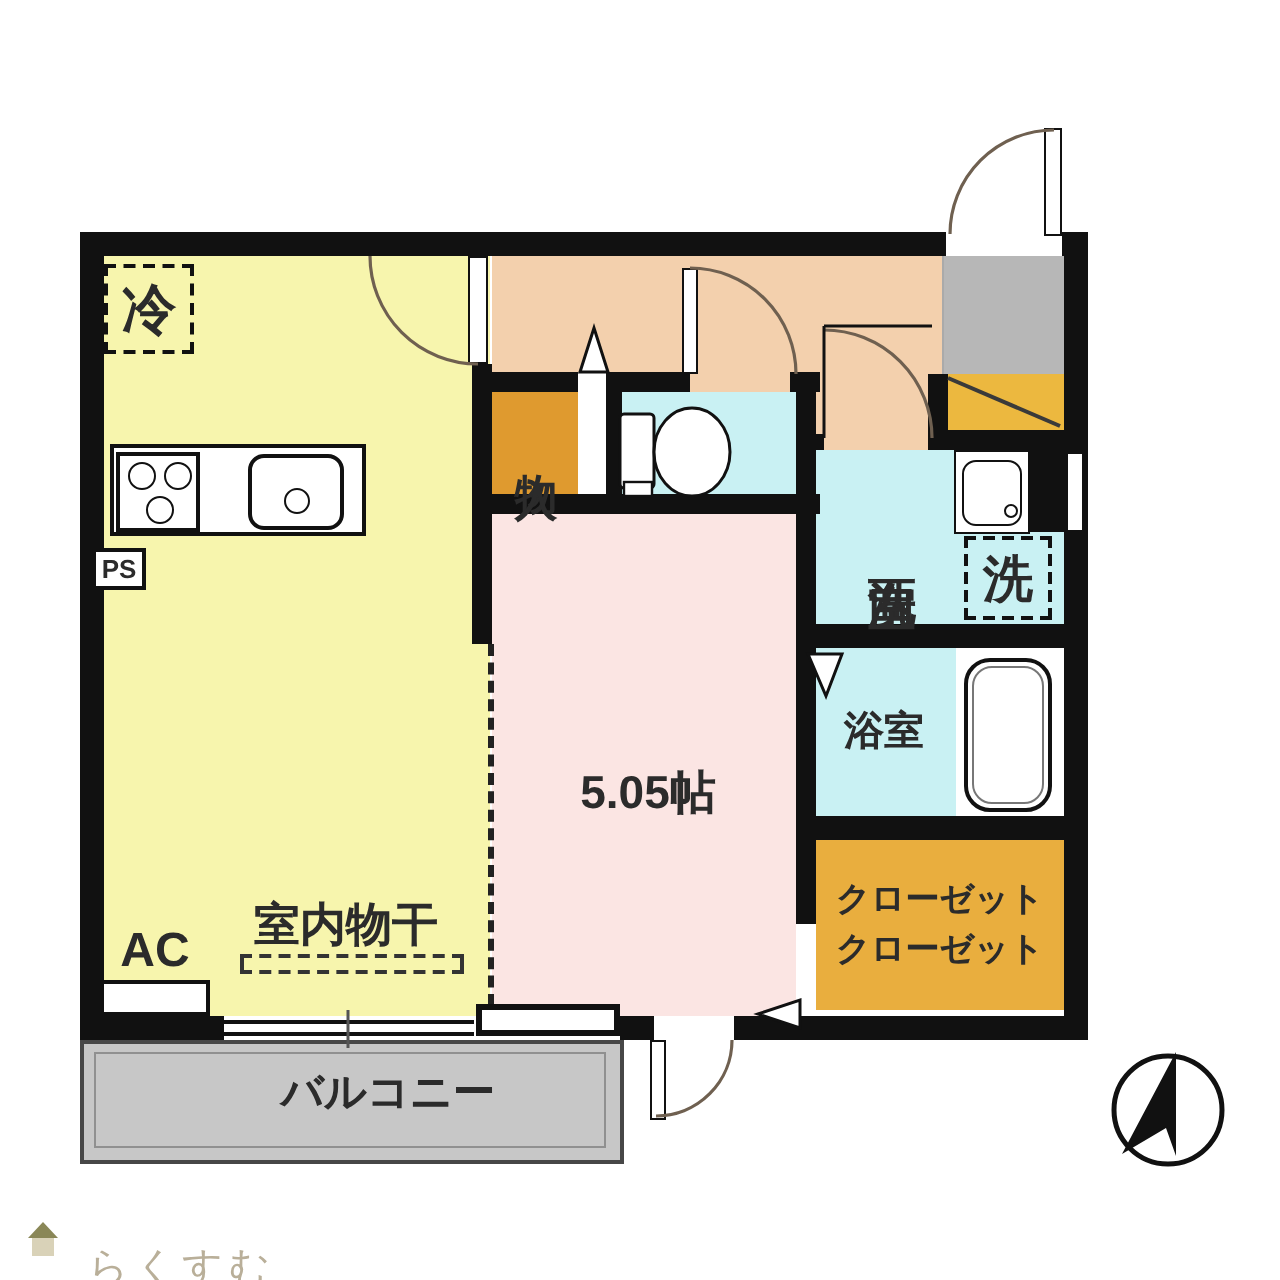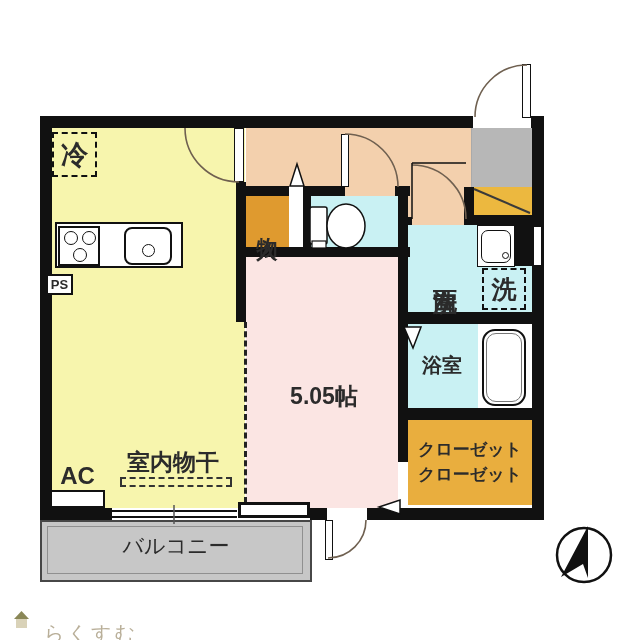--- a/index.html
+++ b/index.html
@@ -101,21 +101,21 @@
   <div class="lbl" style="left:110px;top:450px;width:126px;height:24px;font-size:23px;">室内物干</div>
   <div class="lbl" style="left:50px;top:463px;width:55px;height:25px;font-size:24px;">AC</div>
   <div class="lbl" style="left:46px;top:274px;width:27px;height:21px;font-size:13px;">PS</div>
   <div class="lbl vert" style="left:249px;top:197px;width:36px;height:50px;font-size:21px;">物入</div>
   <div class="lbl vert" style="left:427px;top:228px;width:36px;height:84px;font-size:24px;letter-spacing:0;">洗面室</div>
   <div class="lbl" style="left:482px;top:268px;width:44px;height:42px;font-size:25px;">洗</div>
   <div class="lbl" style="left:406px;top:351px;width:72px;height:28px;font-size:20px;">浴室</div>
   <div class="lbl" style="left:280px;top:383px;width:88px;height:26px;font-size:23px;">5.05帖</div>
   <div class="lbl" style="left:408px;top:437px;width:124px;height:24px;font-size:17px;">クローゼット</div>
   <div class="lbl" style="left:408px;top:462px;width:124px;height:24px;font-size:17px;">クローゼット</div>
-  <div class="lbl" style="left:116px;top:533px;width:120px;height:26px;font-size:21px;font-weight:normal;">バルコニー</div>
+  <div class="lbl" style="left:134px;top:533px;width:120px;height:26px;font-size:21px;font-weight:bold;">バルコニー</div>
 
   <div class="abs" style="left:14px;top:611px;width:15px;height:17px;">
     <svg width="15" height="17" viewBox="0 0 15 17">
         <polygon points="0,8 7.5,0 15,8" fill="#8a8757"></polygon>
         <rect x="2" y="8" width="11" height="9" fill="#d9d2b8"></rect>
       </svg>
   </div>
   <div class="abs" style="left:32px;top:620px;font-size:20px;color:var(--watermark);letter-spacing:3px;margin-left:12px;">らくすむ</div>
 
   <svg class="overlay" width="640" height="640" viewBox="0 0 640 640">

